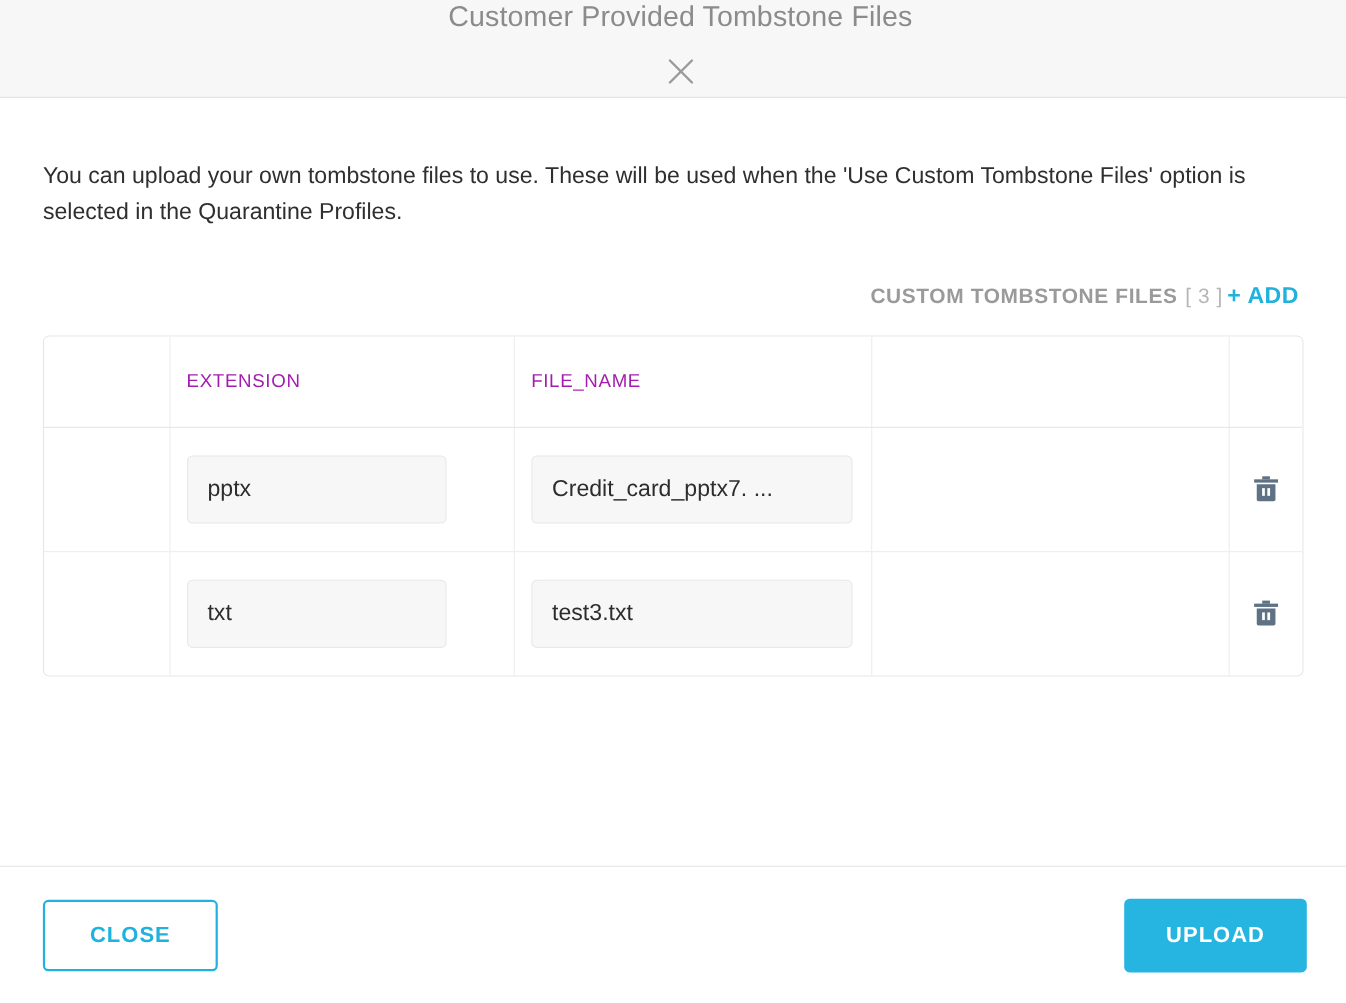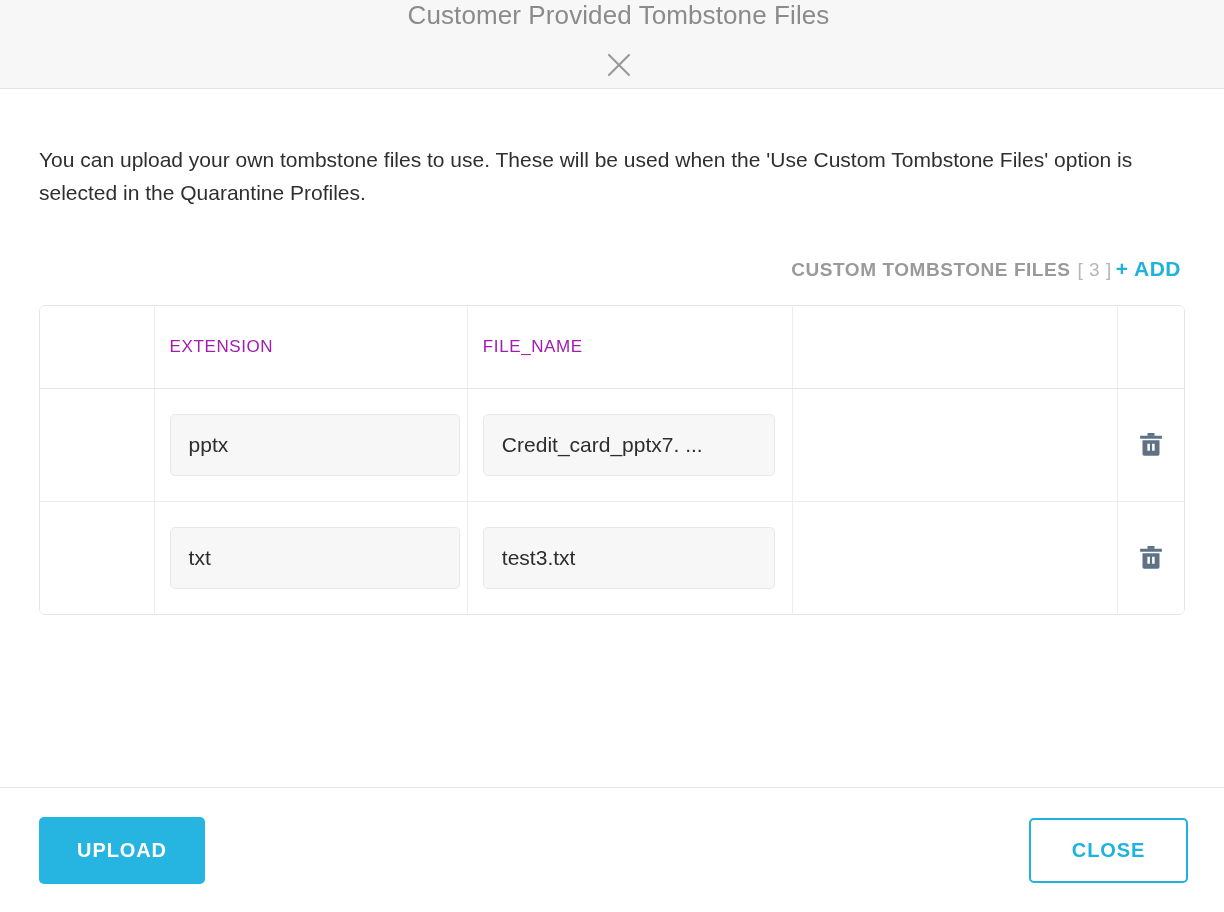--- a/index.html
+++ b/index.html
@@ -150,21 +150,21 @@
     border-bottom: 1px solid #ededed;
     border-right: 1px solid #ededed;
     padding: 0 0 0 15px;
     vertical-align: middle;
     background: #ffffff;
   }
   table.files-table tbody td:last-child { border-right: none; }
   table.files-table tbody tr:last-child td { border-bottom: none; }
 
   .cell-input {
-    width: 290px;
+    width: 236px;
     height: 62px;
     background: #f7f7f7;
     border: 1px solid #e8e8e8;
     border-radius: 5px;
     padding: 0 18px;
     font-size: 21px;
     color: #2d2d2d;
     font-family: "Liberation Sans", sans-serif;
     outline: none;
     white-space: nowrap;
@@ -328,17 +328,17 @@
               </button>
             </td>
           </tr>
 
         </tbody>
       </table>
     </div>
   </div>
 
   <div class="dialog-footer">
+    <button class="btn btn-close">CLOSE</button>
     <button class="btn btn-upload">UPLOAD</button>
-    <button class="btn btn-close">CLOSE</button>
   </div>
 
 </div>
 
 </body></html>

